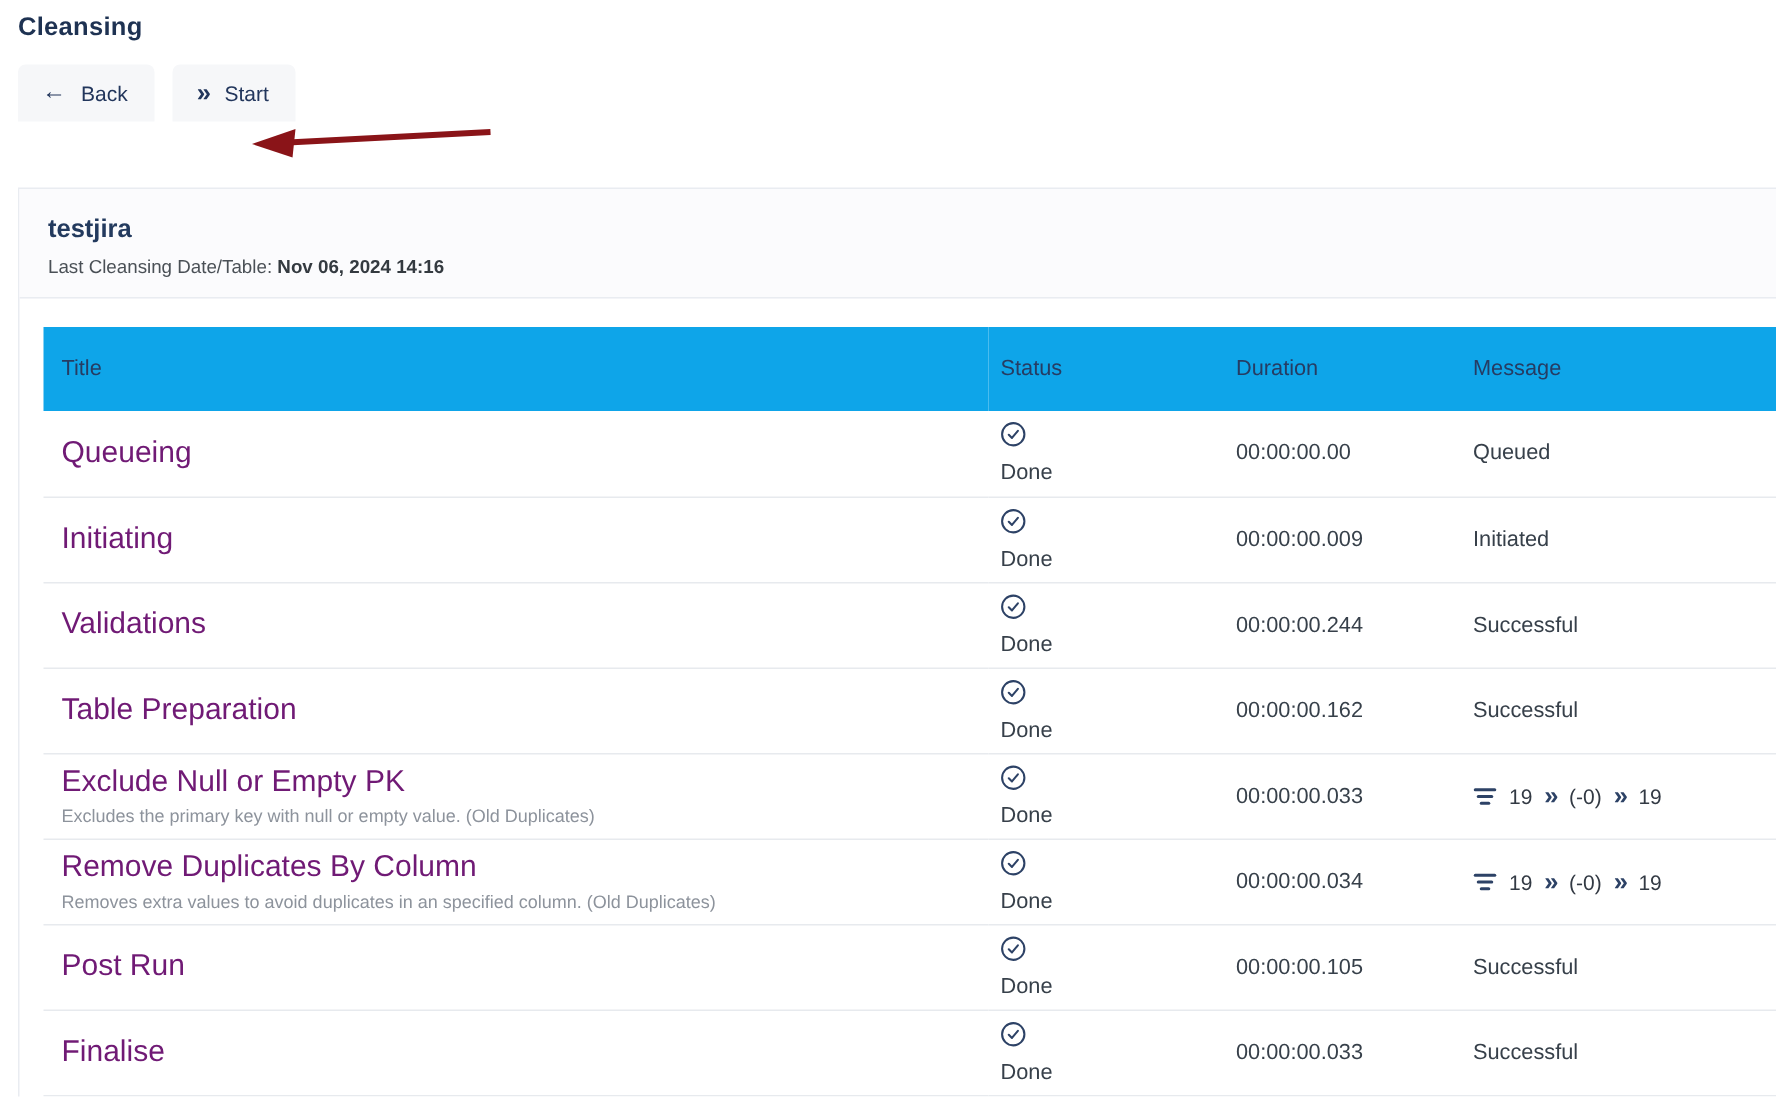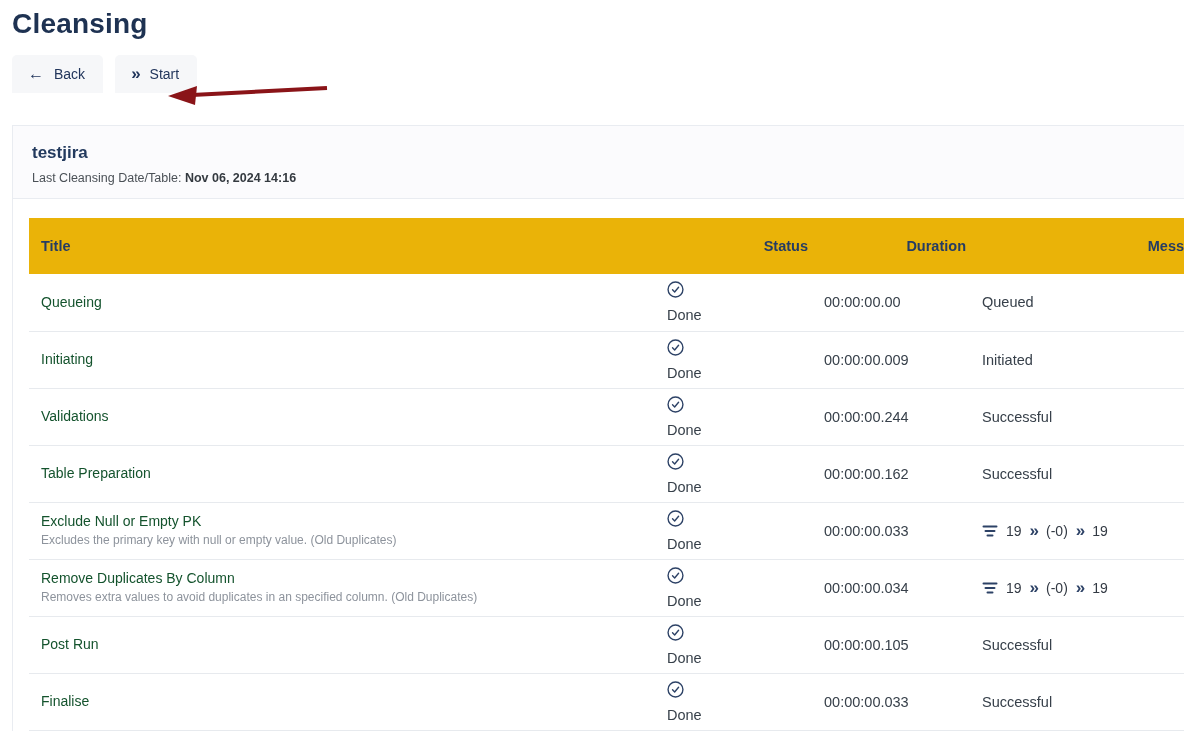--- a/index.html
+++ b/index.html
@@ -5,21 +5,21 @@
   * { margin:0; padding:0; box-sizing:border-box; }
   html,body { background:#ffffff; }
   body {
     width:1184px; height:731px; overflow:hidden; position:relative;
     font-family:"Liberation Sans", sans-serif; color:#37404a;
   }
   .page { position:relative; width:1184px; height:731px; }
 
   
   .page-title {
-    margin:8px 0 0 12px; font-size:28px; font-weight:700; color:#1e3252;
+    margin:8px 0 0 12px; font-size:17px; font-weight:700; color:#1e3252;
     letter-spacing:.2px;
   }
   .intro { margin:10px 0 0 12px; font-size:14px; color:#3c4043; }
   .intro .link { color:#2579d8; cursor:pointer; }
 
   
   .toolbar { display:flex; gap:12px; margin:15px 0 0 12px; align-items:flex-end; }
   .tab-btn {
     display:flex; align-items:center; gap:10px;
     background:#f6f7f9; border:none; border-radius:5px 5px 0 0;
@@ -45,31 +45,31 @@
   
   table.steps {
     border-collapse:collapse; table-layout:fixed;
     width:1188px; margin:19px 16px 0 16px;
   }
   .steps col.c1 { width:630px; }
   .steps col.c2 { width:157px; }
   .steps col.c3 { width:158px; }
   .steps col.c4 { width:243px; }
   .steps thead th {
-    background:#eab308; text-align:left; font-size:14.5px; font-weight:700;
+    background:#0ea5e9; text-align:left; font-size:14.5px; font-weight:400;
     color:#263c63; height:56px; padding:0 8px 0 12px; vertical-align:middle;
   }
   .steps thead th:first-child { padding-left:12px; }
-  .steps thead th:not(:first-child) { padding-left:8px;text-align:right; }
+  .steps thead th:not(:first-child) { padding-left:8px; }
   .steps tbody td {
     height:57px; border-bottom:1px solid #e7eaee; vertical-align:middle;
     font-size:14.5px; color:#37404a; padding:0 8px 0 8px;
   }
   .steps tbody td.c-title { padding-left:12px; }
-  .row-title { font-size:14px; color:#14532d; line-height:1.35; }
+  .row-title { font-size:20px; color:#701a75; line-height:1.35; }
   .row-sub { font-size:12px; color:#8d939c; line-height:1.45; margin-top:1px; }
   .status { display:flex; align-items:flex-start; gap:9px;flex-direction:column; }
   .status svg { display:block; }
   .counts { display:flex; align-items:center; gap:8px; font-size:14px; color:#333a44; }
   .counts .chev { color:#2d4266; font-weight:700; font-size:17px; letter-spacing:-1px; line-height:1; }
   .counts .ic svg { display:block; }
 
   
   .annot { position:absolute; left:0; top:0; width:1184px; height:731px; pointer-events:none; }
 </style>

